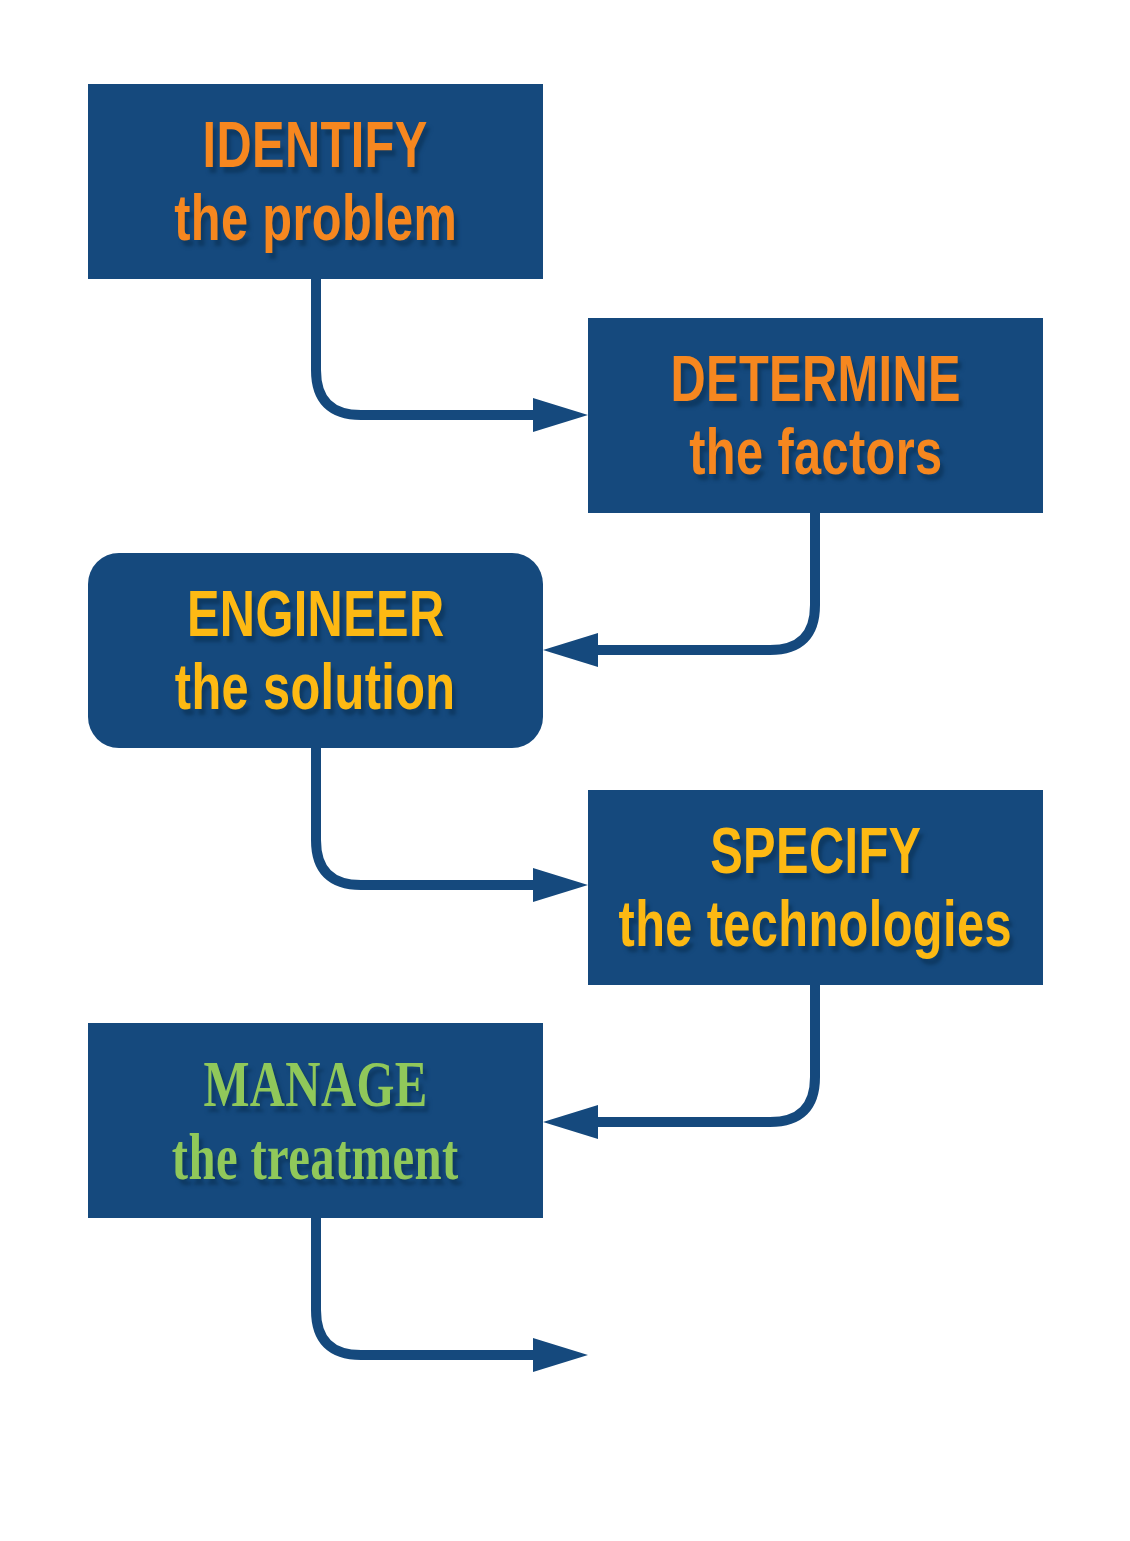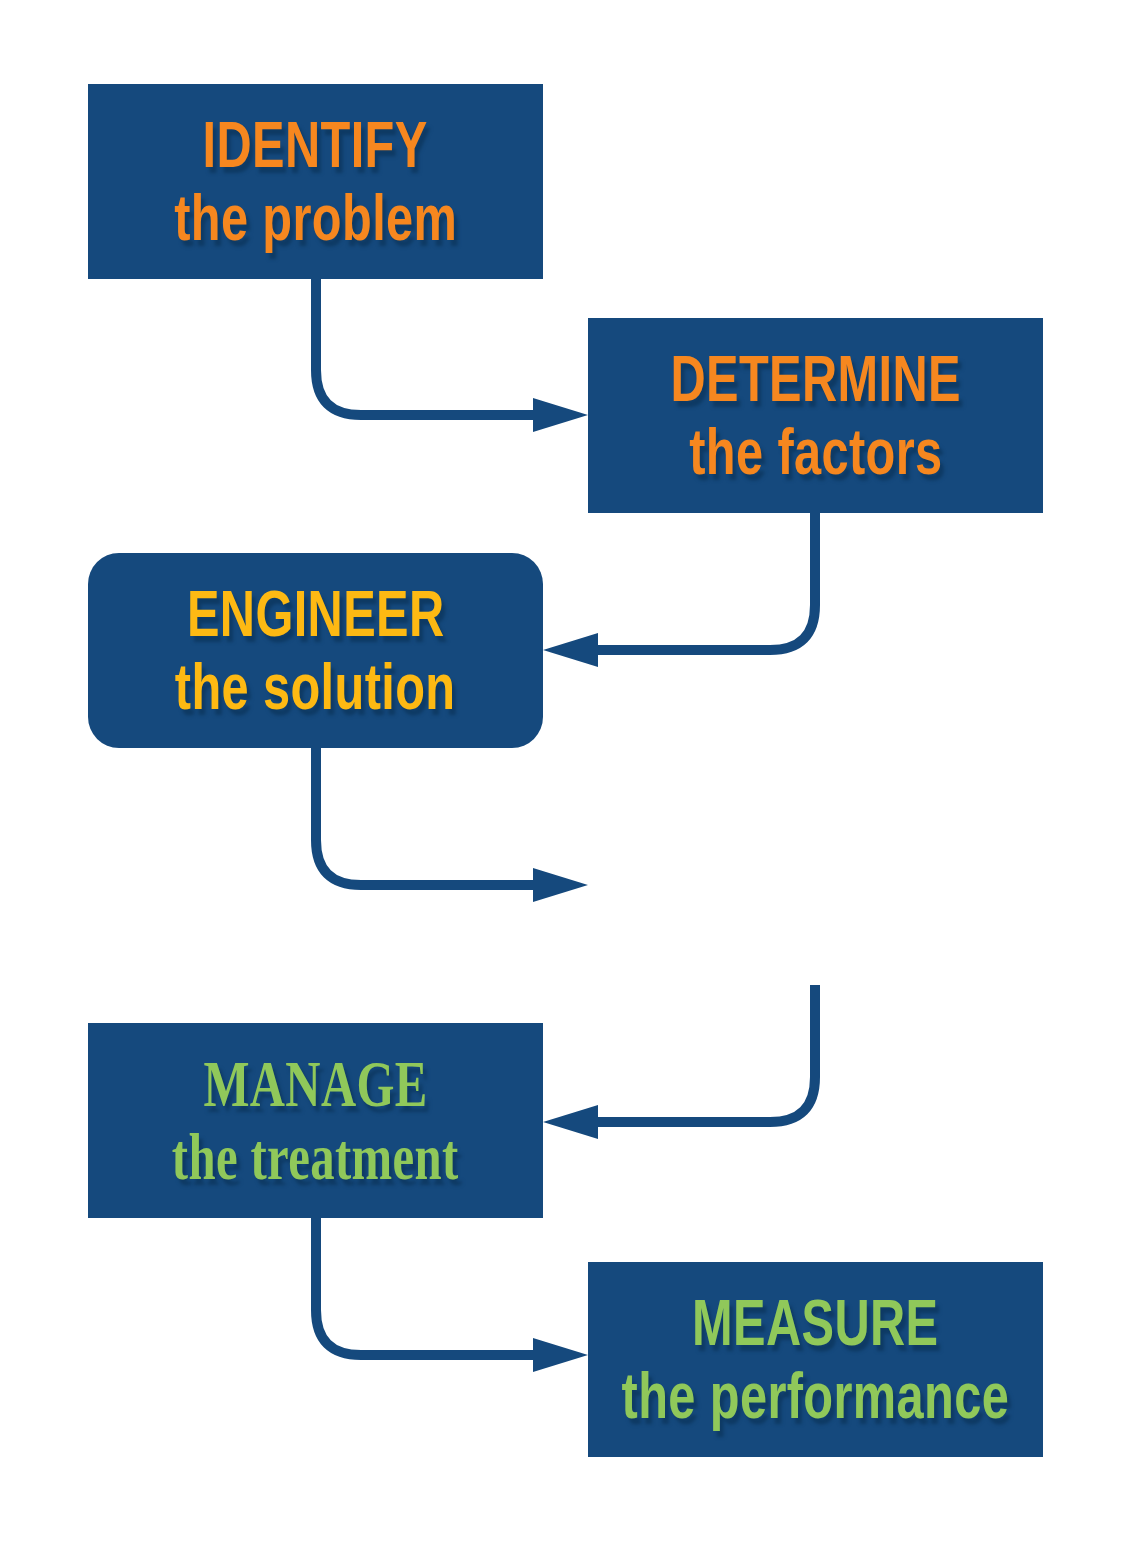--- a/index.html
+++ b/index.html
@@ -103,24 +103,24 @@
   <div class="step-box pos-1" style="--step-color: #F6871F;">
     <span class="step-line">DETERMINE</span>
     <span class="step-line">the factors</span>
   </div>
 
   <div class="step-box pos-2" style="--step-color: #FDB913;">
     <span class="step-line">ENGINEER</span>
     <span class="step-line">the solution</span>
   </div>
 
+  <div class="step-box pos-3" style="--step-color: #FDB913;">
+    <span class="step-line">SPECIFY</span>
+    <span class="step-line">the technologies</span>
+  </div>
 
   <div class="step-box pos-4" style="--step-color: #90C85A;">
     <span class="step-line">MANAGE</span>
     <span class="step-line">the treatment</span>
   </div>
 
-  <div class="step-box pos-5" style="--step-color: #90C85A;">
-    <span class="step-line">MEASURE</span>
-    <span class="step-line">the performance</span>
-  </div>
 
 </div>
 
 </body></html>

